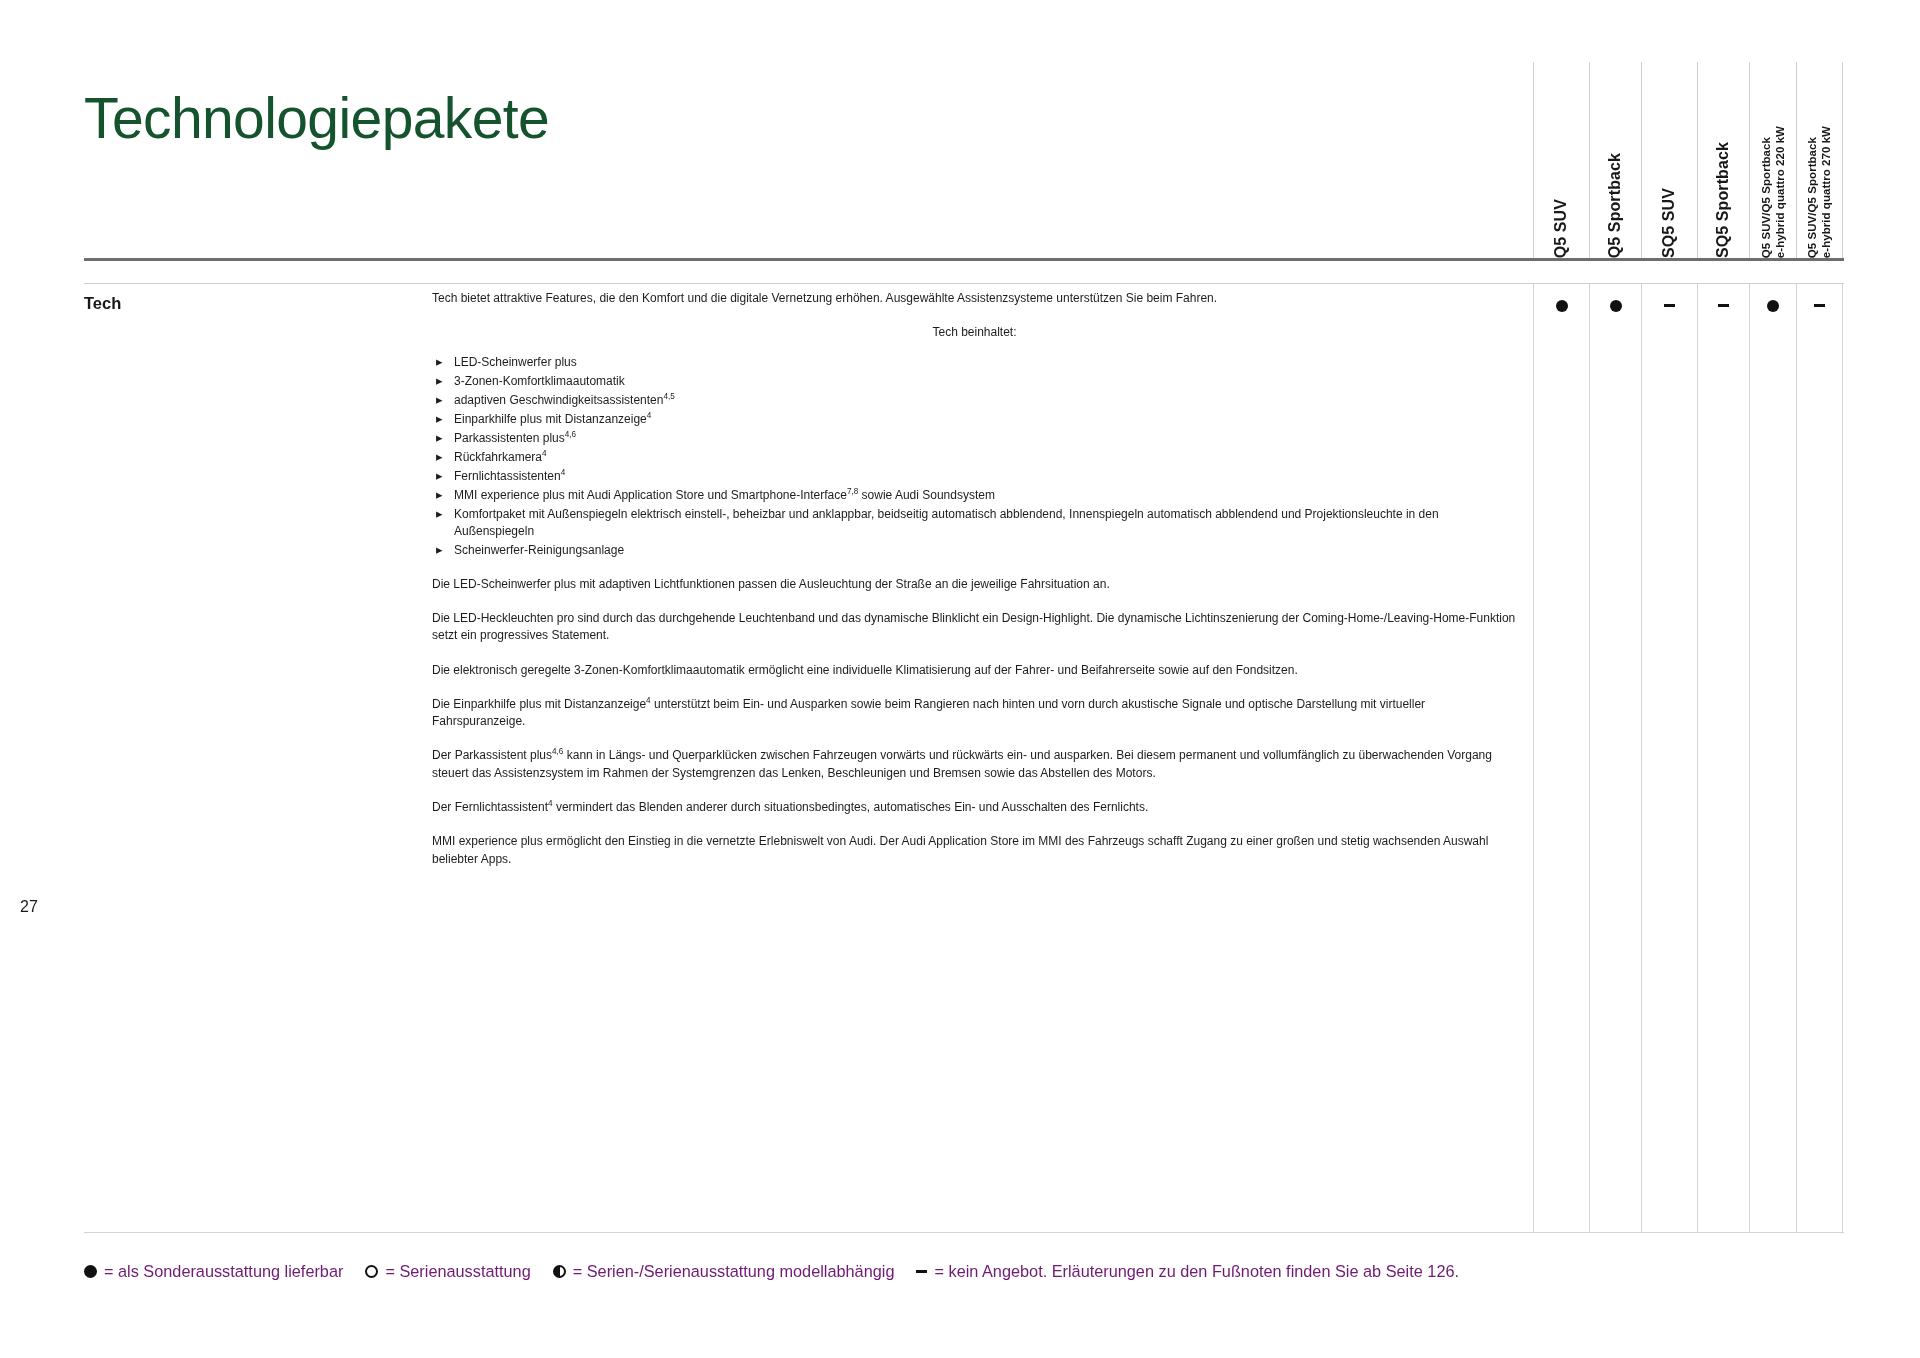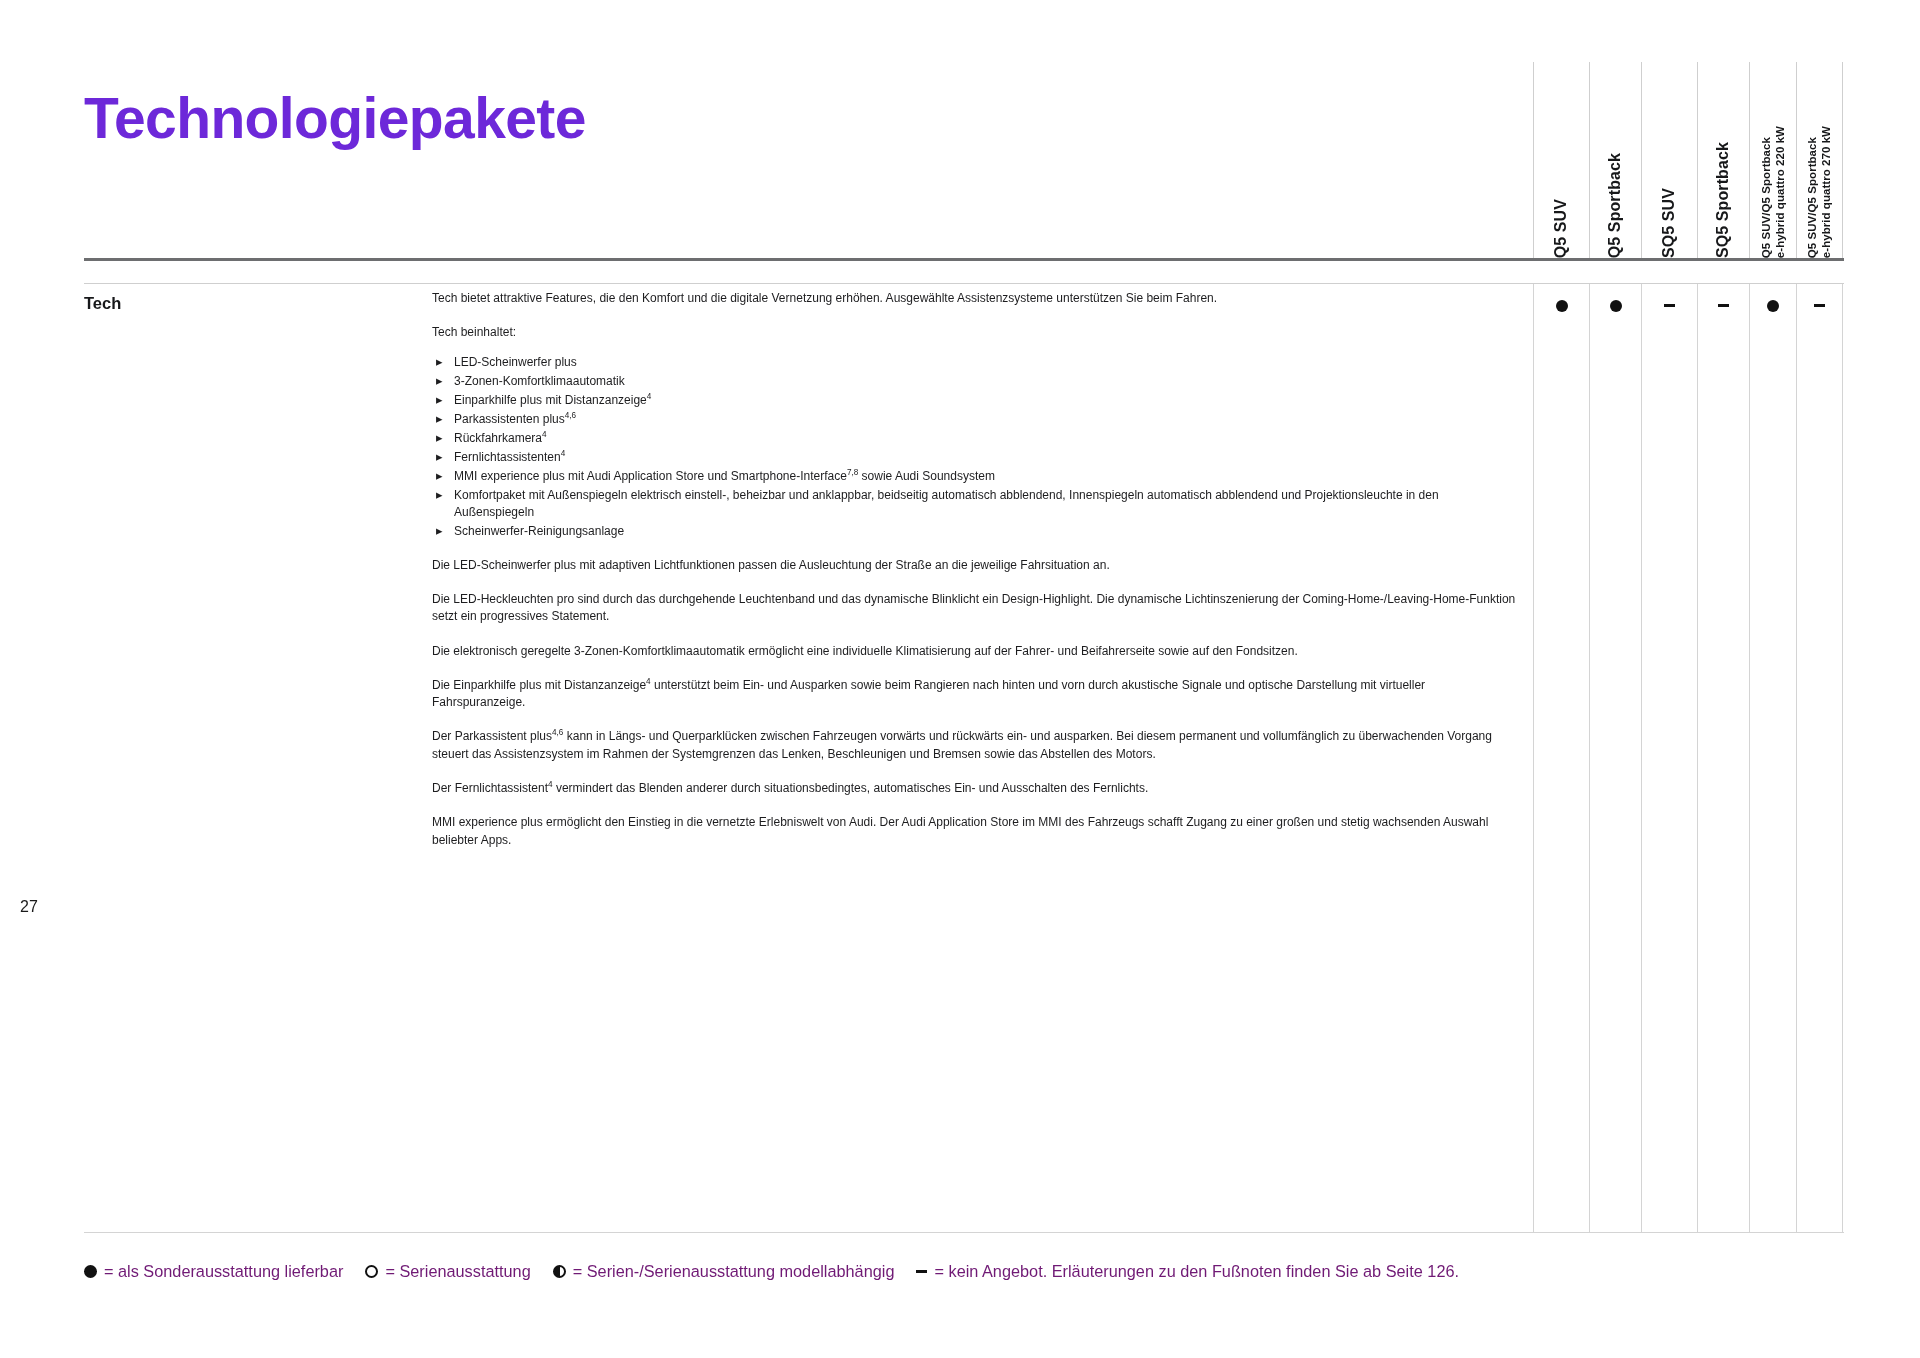--- a/index.html
+++ b/index.html
@@ -34,23 +34,23 @@
     color: #1a1a1a;
     letter-spacing: 0.2px;
   }
 
   
   .title {
     position: absolute;
     left: 84px;
     top: 52px;
     font-size: 57px;
-    font-weight: 700;
+    font-weight: 400;
     letter-spacing: -0.6px;
-    color: #6d28d9;
+    color: #14532d;
     line-height: 1;
   }
 
   
   .colhead-zone {
     position: absolute;
     left: 1533px;
     top: 62px;
     width: 311px;
     height: 196px;
@@ -147,21 +147,21 @@
     top: 6px;
     width: 1085px;
     font-size: 12px;
     line-height: 1.44;
     color: #1d1d1f;
   }
 
   .para {
     margin: 0 0 17px 0;
   }
-  .para.tight { margin-bottom: 4px; }
+  .para.tight { margin-bottom: 4px; text-align: center; }
 
   ul.feature-list {
     list-style: none;
     margin: 12px 0 17px 0;
     padding: 0;
   }
   ul.feature-list li {
     position: relative;
     padding-left: 22px;
     margin-bottom: 2px;
@@ -310,20 +310,21 @@
 
     <div class="content-col">
 
       <p class="para">Tech bietet attraktive Features, die den Komfort und die digitale Vernetzung erhöhen. Ausgewählte Assistenzsysteme unterstützen Sie beim Fahren.</p>
 
       <p class="para tight">Tech beinhaltet:</p>
 
       <ul class="feature-list">
         <li><span>LED-Scheinwerfer plus</span></li>
         <li><span>3-Zonen-Komfortklimaautomatik</span></li>
+        <li><span>adaptiven Geschwindigkeitsassistenten</span><sup>4,5</sup></li>
         <li><span>Einparkhilfe plus mit Distanzanzeige</span><sup>4</sup></li>
         <li><span>Parkassistenten plus</span><sup>4,6</sup></li>
         <li><span>Rückfahrkamera</span><sup>4</sup></li>
         <li><span>Fernlichtassistenten</span><sup>4</sup></li>
         <li><span>MMI experience plus mit Audi Application Store und Smartphone-Interface</span><sup>7,8</sup><span> sowie Audi Soundsystem</span></li>
         <li><span>Komfortpaket mit Außenspiegeln elektrisch einstell-, beheizbar und anklappbar, beidseitig automatisch abblendend, Innenspiegeln automatisch abblendend und Projektionsleuchte in den Außenspiegeln</span></li>
         <li><span>Scheinwerfer-Reinigungsanlage</span></li>
       </ul>
 
       <p class="para"><span>Die LED-Scheinwerfer plus mit adaptiven Lichtfunktionen passen die Ausleuchtung der Straße an die jeweilige Fahrsituation an.</span></p>

